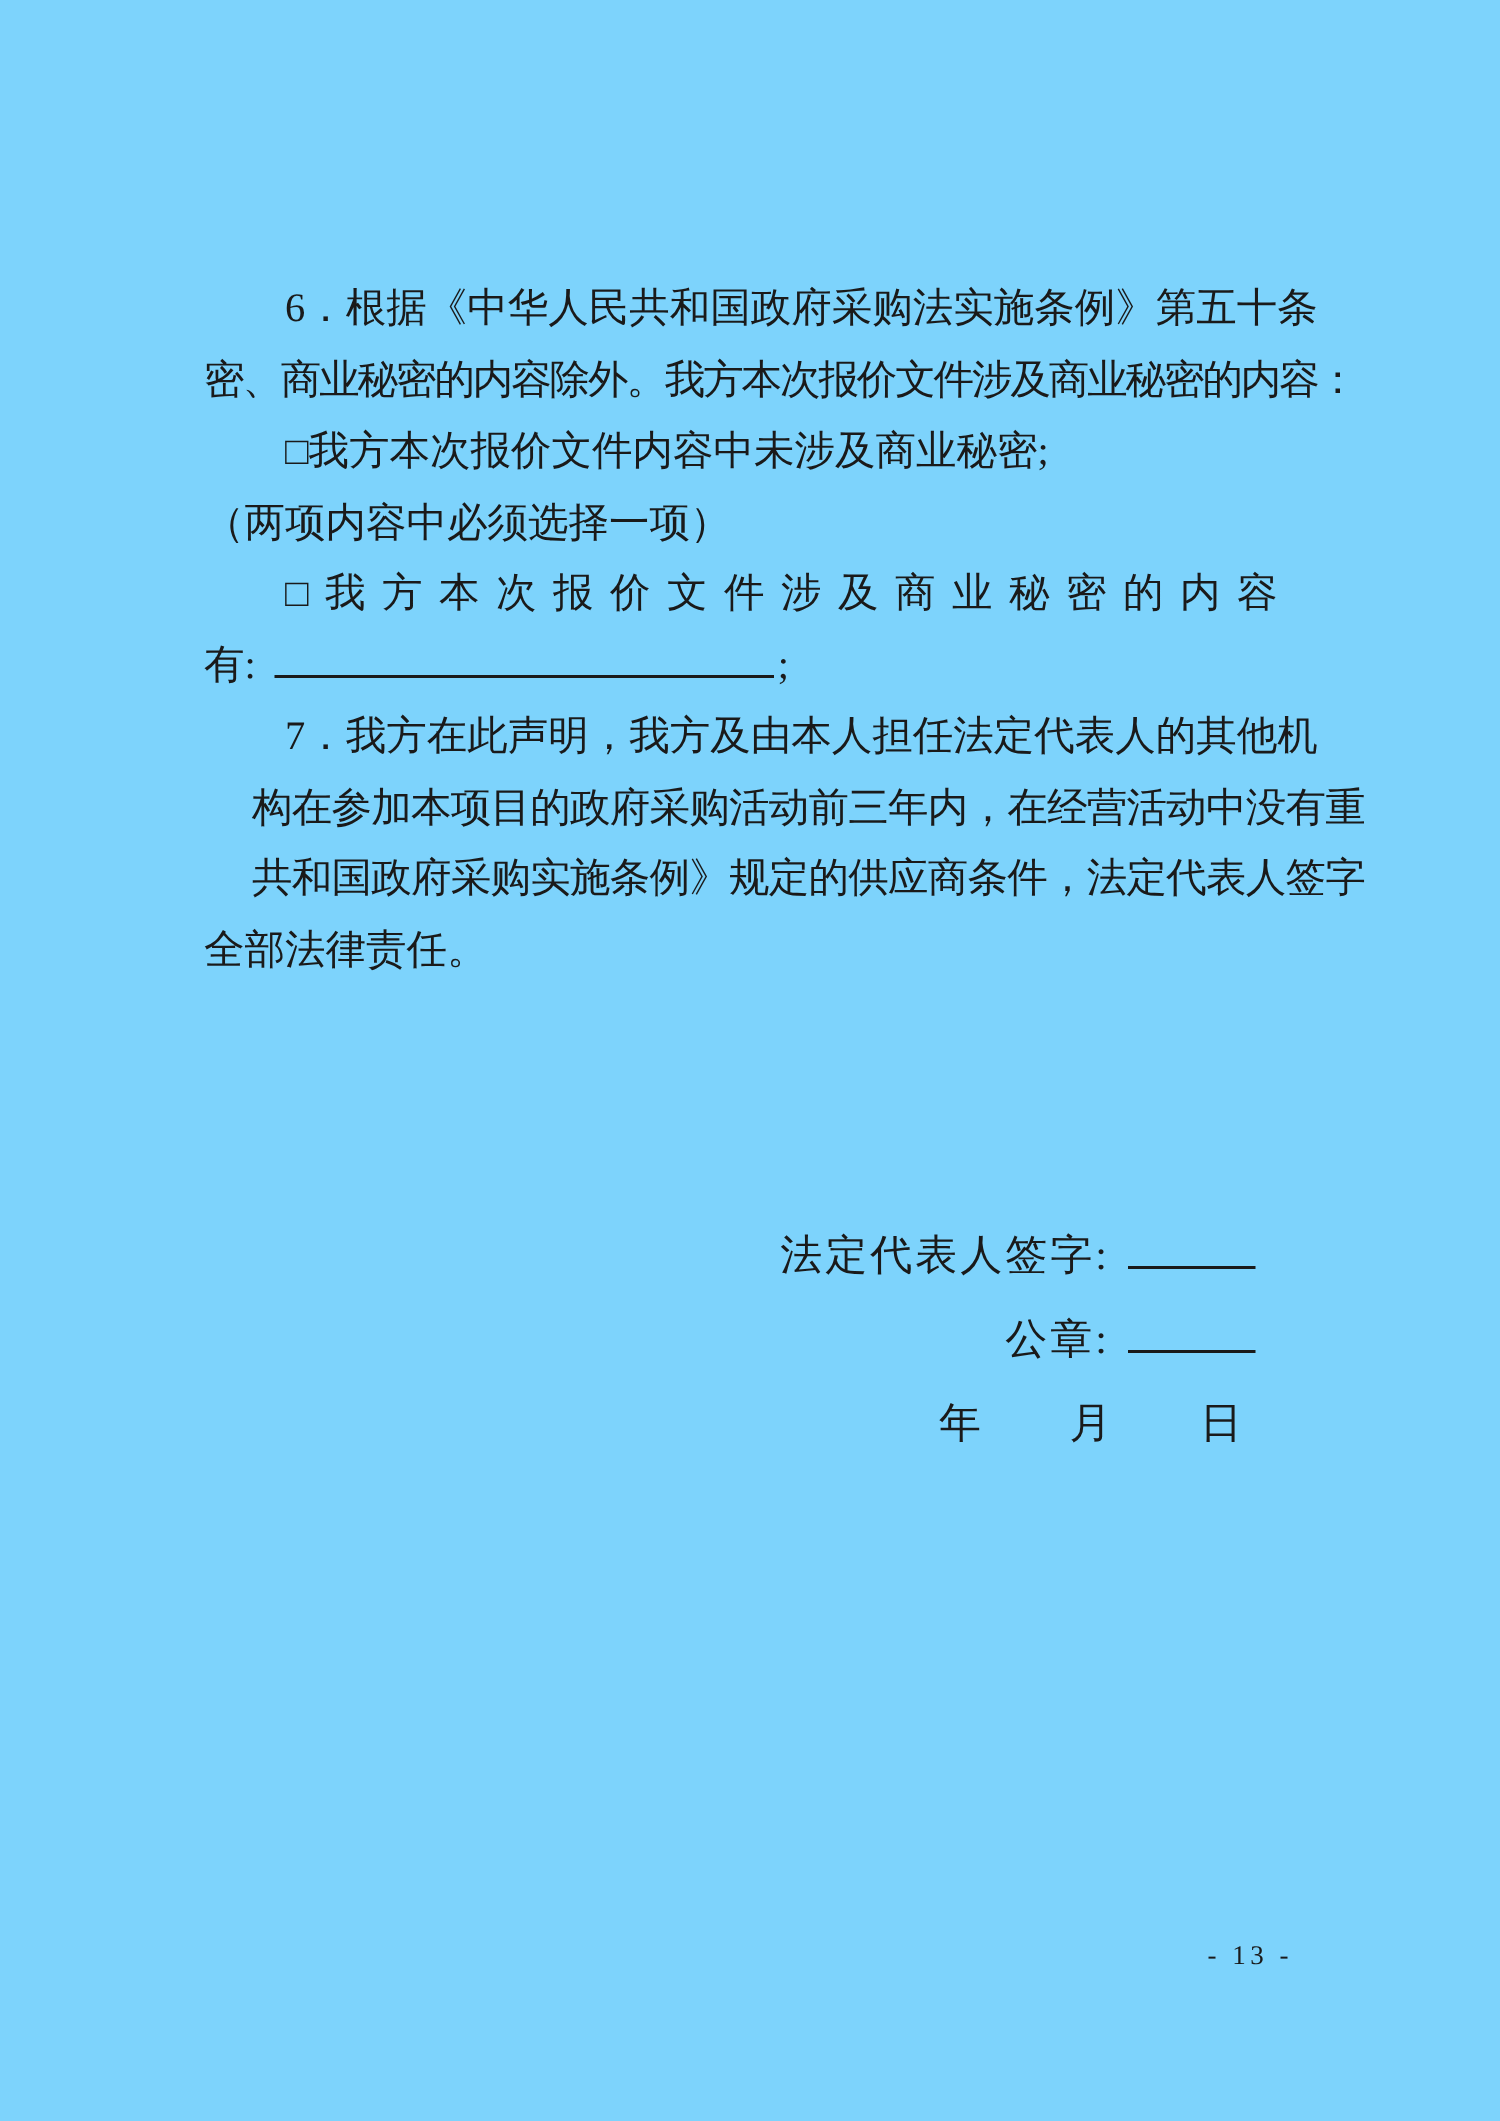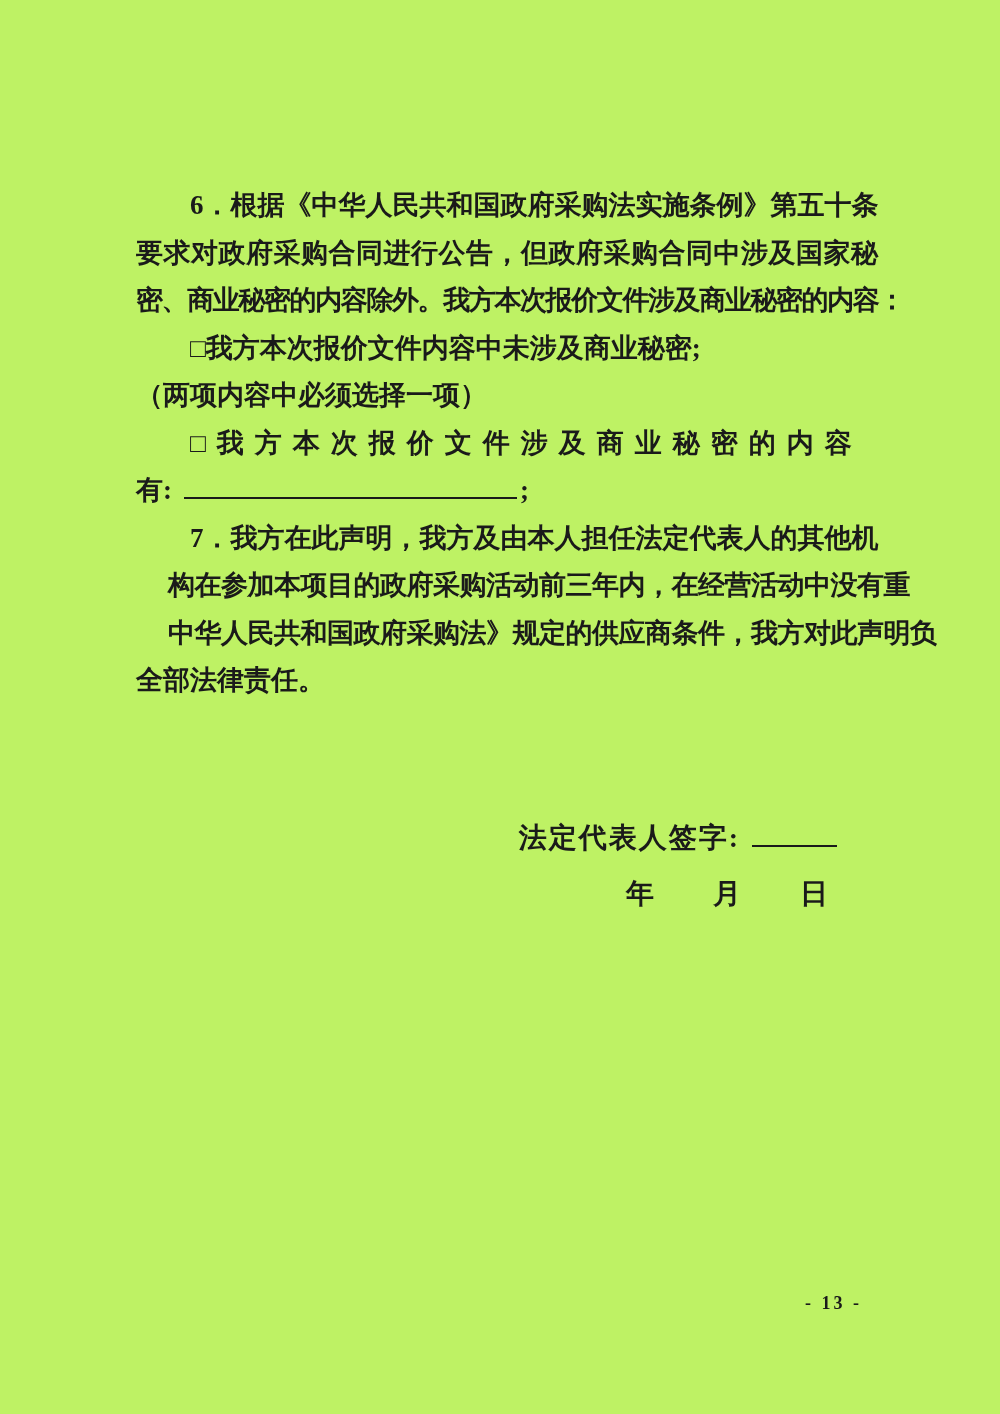--- a/index.html
+++ b/index.html
@@ -11,22 +11,21 @@
     height: 1414px;
     background: #ffffff;
     position: relative;
     font-family: "Liberation Serif", "DejaVu Serif", serif;
     color: #1a1a1a;
     overflow: hidden;
   }
   .page {
     position: absolute;
     inset: 0;
-    background: #bef264;
-    font-weight: bold;
+    background: #7dd3fc;
   }
   .content {
     position: absolute;
     top: 182px;
     left: 136px;
     width: 742px;
     font-size: 27px;
   }
   .line {
     height: 47.5px;
@@ -85,37 +84,37 @@
   }
 </style>
 </head>
 <body>
 
 <div class="page">
 
   <div class="content">
 
     <div class="line indent">6．根据《中华人民共和国政府采购法实施条例》第五十条</div>
-    <div class="line ls-pos">要求对政府采购合同进行公告，但政府采购合同中涉及国家秘</div>
     <div class="line ls-neg14">密、商业秘密的内容除外。我方本次报价文件涉及商业秘密的内容：</div>
     <div class="line indent"><span class="checkbox">□</span><span>我方本次报价文件内容中未涉及商业秘密;</span></div>
 
     <div class="line">（两项内容中必须选择一项）</div>
 
     <div class="line indent spread"><span class="checkbox">□</span><span>我方本次报价文件涉及商业秘密的内容</span></div>
 
     <div class="line"><span>有:</span><span class="blank blank-long"></span><span>;</span></div>
 
     <div class="line indent">7．我方在此声明，我方及由本人担任法定代表人的其他机</div>
     <div class="line ls-neg05">构在参加本项目的政府采购活动前三年内，在经营活动中没有重</div>
-    <div class="line ls-neg05">中华人民共和国政府采购法》规定的供应商条件，我方对此声明负</div>
+    <div class="line ls-neg05">共和国政府采购实施条例》规定的供应商条件，法定代表人签字</div>
     <div class="line">全部法律责任。</div>
 
   </div>
 
   <div class="signature">
     <div class="sig-line"><span class="sig-label">法定代表人签字:</span><span class="blank blank-short"></span></div>
+    <div class="sig-line"><span class="sig-label">公章:</span><span class="blank blank-short"></span></div>
     <div class="sig-line date-line">年　　月　　日</div>
   </div>
 
   <div class="footer">- 13 -</div>
 
 </div>
 
 </body></html>

